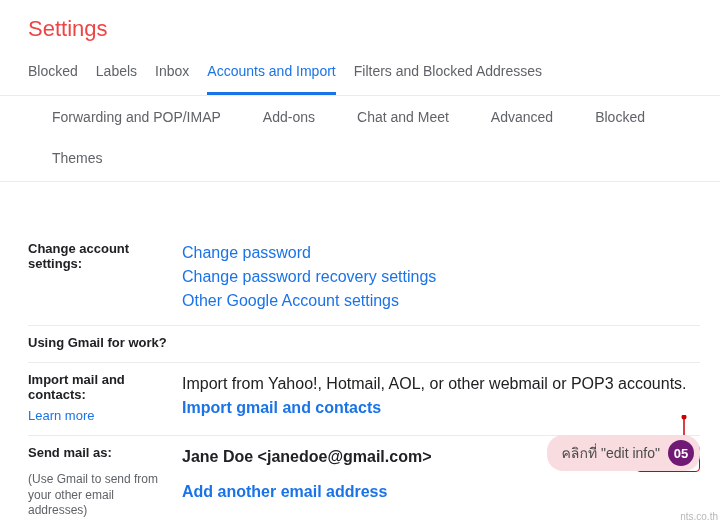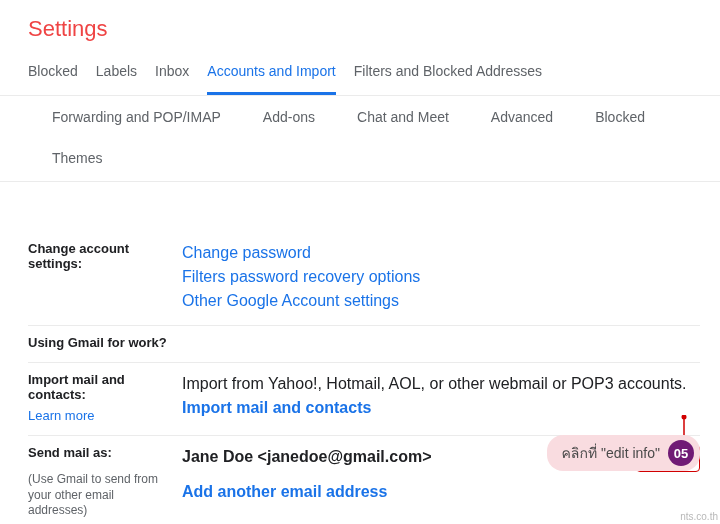--- a/index.html
+++ b/index.html
@@ -179,37 +179,37 @@
   <div class="tab">Blocked</div>
   <div class="tab">Themes</div>
 </div>
 
 <div class="content">
 
   <div class="row">
     <div class="row-label">Change account settings:</div>
     <div class="row-value">
       <span class="link line">Change password</span>
-      <span class="link line">Filters password recovery options</span>
+      <span class="link line">Change password recovery settings</span>
       <span class="link line">Other Google Account settings</span>
     </div>
   </div>
 
   <div class="row">
     <div class="row-label">Using Gmail for work?</div>
   </div>
 
   <div class="row">
     <div class="row-label">
       <span>Import mail and contacts:</span>
       <span class="learn-below link" style="font-weight:400">Learn more</span>
     </div>
     <div class="row-value">
       <span class="line">Import from Yahoo!, Hotmail, AOL, or other webmail or POP3 accounts.</span>
-      <span class="link-bold line">Import mail and contacts</span>
+      <span class="link-bold line">Import gmail and contacts</span>
     </div>
   </div>
 
   <div class="row">
     <div class="row-label">
       <span>Send mail as:</span>
       <span class="sub">(Use Gmail to send from your other email addresses)</span>
       <span class="learn-below link" style="font-weight:400">Learn more</span>
     </div>
     <div class="row-value">

